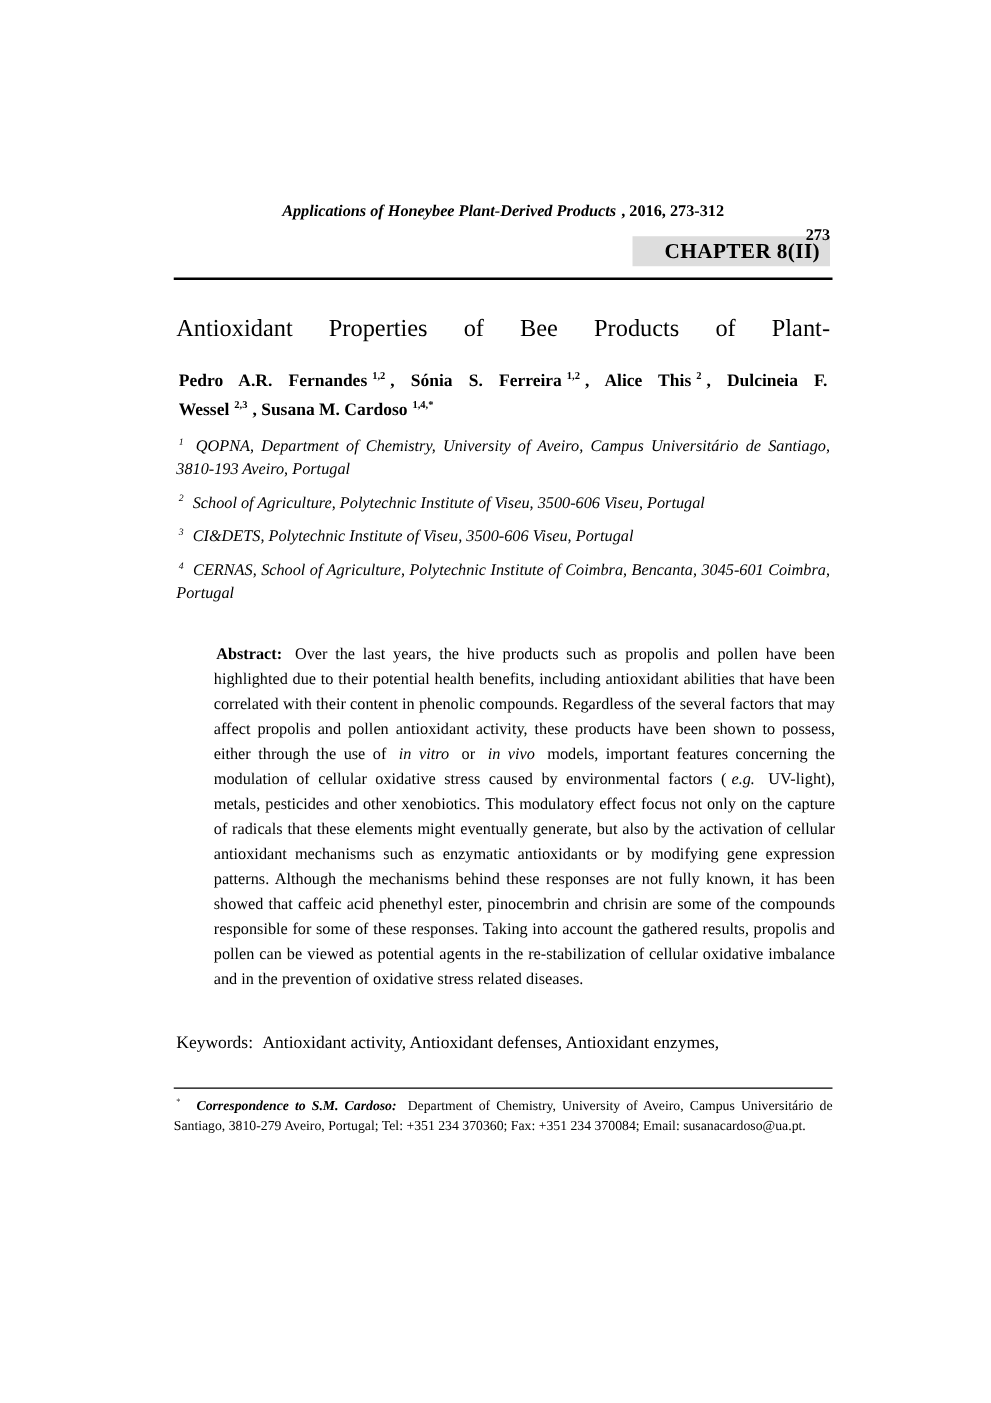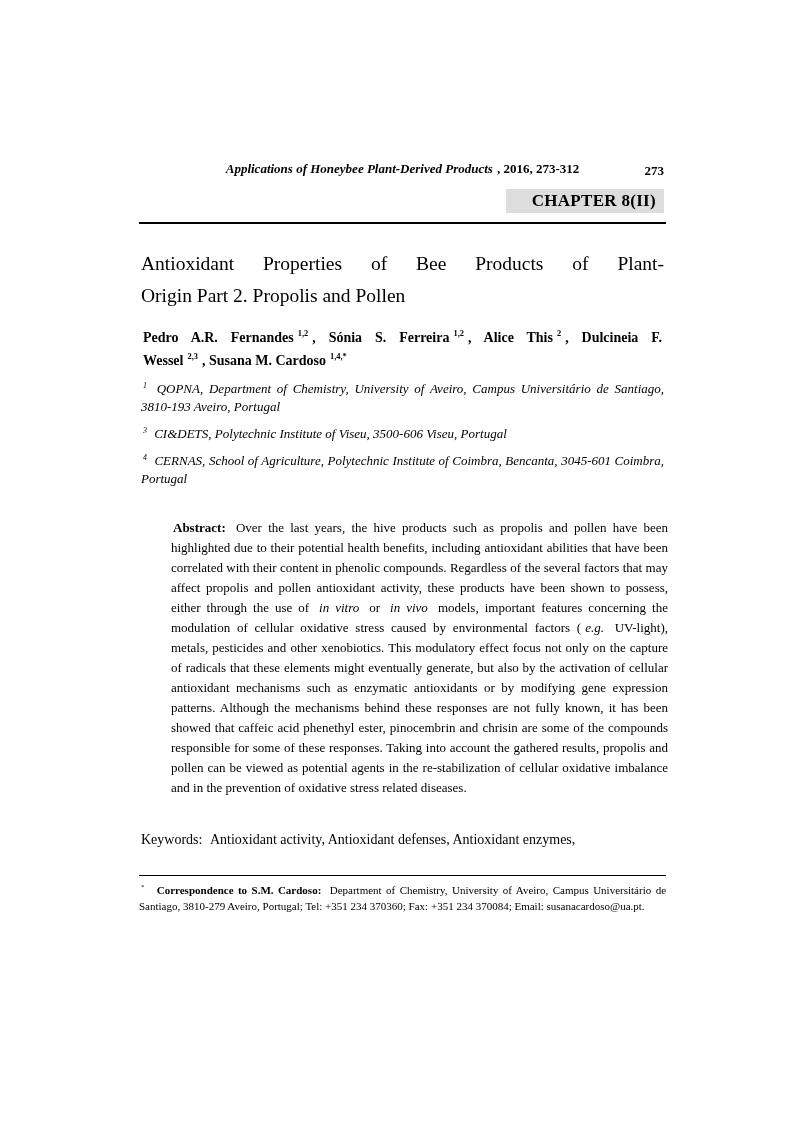--- a/index.html
+++ b/index.html
@@ -23,21 +23,21 @@
     position: relative;
     font-size: 13px;
     font-weight: bold;
     line-height: 16px;
     text-align: center;
     margin-bottom: 10px;
   }
   .page-number {
     position: absolute;
     right: 0;
-    top: 0;
+    top: 17px;
   }
 
   .chapter-row { text-align: right; margin-bottom: 7px; }
   .chapter-label {
     display: inline-block;
     background: #dddddd;
     font-size: 17px;
     font-weight: bold;
     padding: 2px 8px 2px 26px;
     letter-spacing: 0.3px;
@@ -105,36 +105,36 @@
   </div>
 
   <div class="chapter-row">
     <span class="chapter-label">CHAPTER 8(II)</span>
   </div>
 
   <div class="rule"></div>
 
   <div class="article-title">
     <div class="justify-last">Antioxidant Properties of Bee Products of Plant-</div>
-    <div>Origin Part 2. Propolis and Pollen</div>
   </div>
 
   <div class="authors">
     <div class="justify-last"><span>Pedro A.R. Fernandes</span><sup>1,2</sup><span>, Sónia S. Ferreira</span><sup>1,2</sup><span>, Alice This</span><sup>2</sup><span>, Dulcineia F.</span></div>
     <div><span>Wessel</span><sup>2,3</sup><span>, Susana M. Cardoso</span><sup>1,4,*</sup></div>
   </div>
 
   <div class="affiliations">
     <div class="affiliation"><sup>1</sup><span> QOPNA, Department of Chemistry, University of Aveiro, Campus Universitário de Santiago, 3810-193 Aveiro, Portugal</span></div>
+    <div class="affiliation"><sup>2</sup><span> School of Agriculture, Polytechnic Institute of Viseu, 3500-606 Viseu, Portugal</span></div>
     <div class="affiliation"><sup>3</sup><span> CI&amp;DETS, Polytechnic Institute of Viseu, 3500-606 Viseu, Portugal</span></div>
     <div class="affiliation"><sup>4</sup><span> CERNAS, School of Agriculture, Polytechnic Institute of Coimbra, Bencanta, 3045-601 Coimbra, Portugal</span></div>
   </div>
 
   <div class="abstract"><span style="font-weight: bold;">Abstract: </span><span>Over the last years, the hive products such as propolis and pollen have been highlighted due to their potential health benefits, including antioxidant abilities that have been correlated with their content in phenolic compounds. Regardless of the several factors that may affect propolis and pollen antioxidant activity, these products have been shown to possess, either through the use of </span><span style="font-style: italic;">in vitro</span><span> or </span><span style="font-style: italic;">in vivo</span><span> models, important features concerning the modulation of cellular oxidative stress caused by environmental factors (</span><span style="font-style: italic;">e.g.</span><span> UV-light), metals, pesticides and other xenobiotics. This modulatory effect focus not only on the capture of radicals that these elements might eventually generate, but also by the activation of cellular antioxidant mechanisms such as enzymatic antioxidants or by modifying gene expression patterns. Although the mechanisms behind these responses are not fully known, it has been showed that caffeic acid phenethyl ester, pinocembrin and chrisin are some of the compounds responsible for some of these responses. Taking into account the gathered results, propolis and pollen can be viewed as potential agents in the re-stabilization of cellular oxidative imbalance and in the prevention of oxidative stress related diseases.</span></div>
 
   <div class="keywords"><span style="font-weight: normal;">Keywords: </span><span>Antioxidant activity, Antioxidant defenses, Antioxidant enzymes,</span></div>
 
   <div class="footnote-rule"></div>
 
-  <div class="footnote"><sup>*</sup><span> </span><span style="font-weight: bold;">Correspondence to S.M. Cardoso:</span><span> Department of Chemistry, University of Aveiro, Campus Universitário de Santiago, 3810-279 Aveiro, Portugal; Tel: +351 234 370360; Fax: +351 234 370084; Email: susanacardoso@ua.pt.</span></div>
+  <div class="footnote"><sup>*</sup><span> </span><span style="font-weight: bold; font-style: italic;">Correspondence to S.M. Cardoso:</span><span> Department of Chemistry, University of Aveiro, Campus Universitário de Santiago, 3810-279 Aveiro, Portugal; Tel: +351 234 370360; Fax: +351 234 370084; Email: susanacardoso@ua.pt.</span></div>
 
 
 </div>
 
 </body></html>

